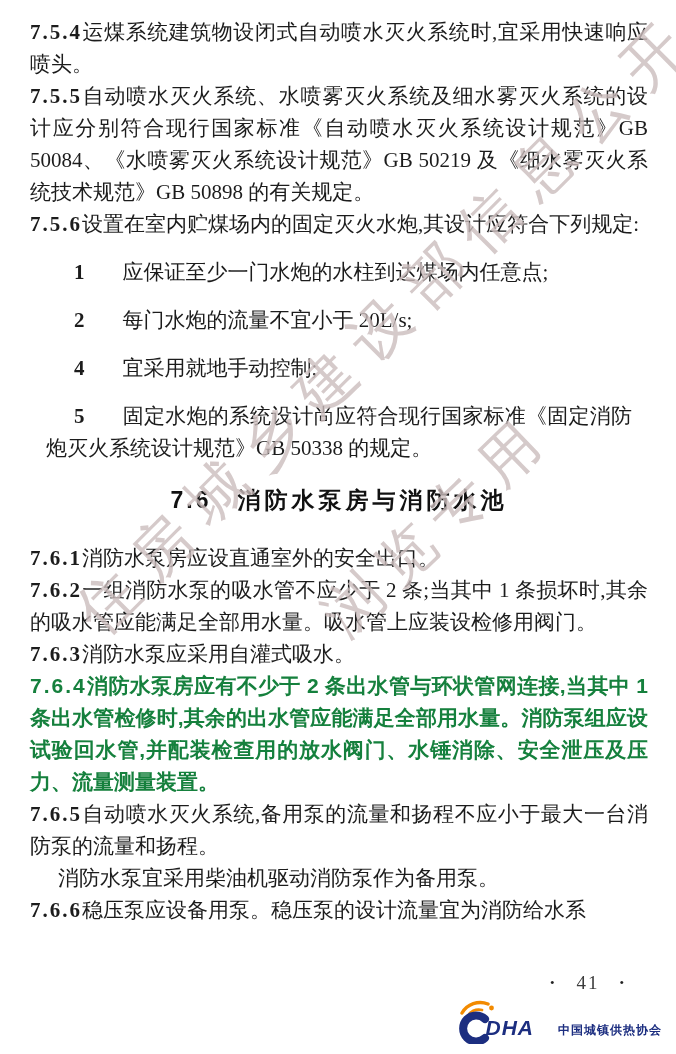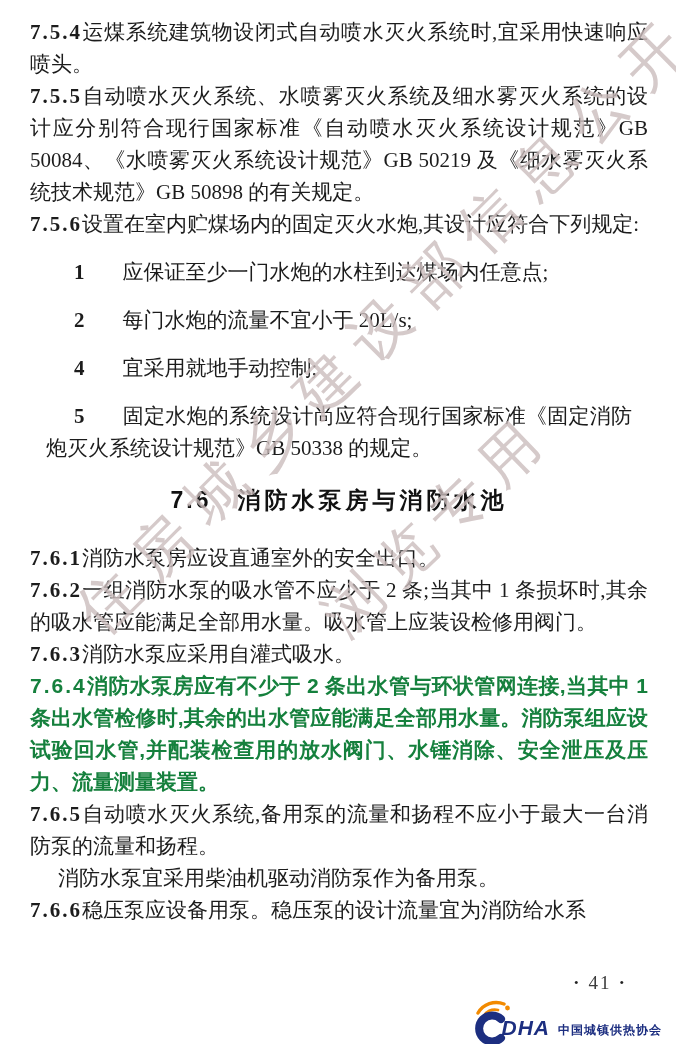--- a/index.html
+++ b/index.html
@@ -56,38 +56,38 @@
   
   .page-number {
     position: absolute;
     top: 972px; right: 50px;
     font-size: 19px;
     color: #3c3c3c;
     letter-spacing: 2px;
     z-index: 1;
   }
   .page-number .dot { font-size: 13px; vertical-align: 2px; color: #222; }
-  .page-number .pn { margin: 0 8px; }
+  .page-number .pn { margin: 0 20px; }
 
   .assoc-logo {
     position: absolute;
     top: 1000px; right: 14px;
     display: flex;
     align-items: flex-end;
     z-index: 1;
   }
   .logo-mark { display: block; }
   .logo-acronym {
     font-family: "Liberation Sans", "DejaVu Sans", sans-serif;
     font-weight: 700;
     font-style: italic;
     font-size: 21px;
     color: #1c2e80;
     letter-spacing: 1px;
-    margin: 0 8px 4px -10px;
+    margin: 0 24px 4px -10px;
   }
   .org-name {
     font-family: "Liberation Sans", "DejaVu Sans", sans-serif;
     font-weight: 700;
     font-size: 12px;
     color: #1c2e80;
     letter-spacing: 1px;
     margin-bottom: 5px;
     white-space: nowrap;
     text-align: right;

